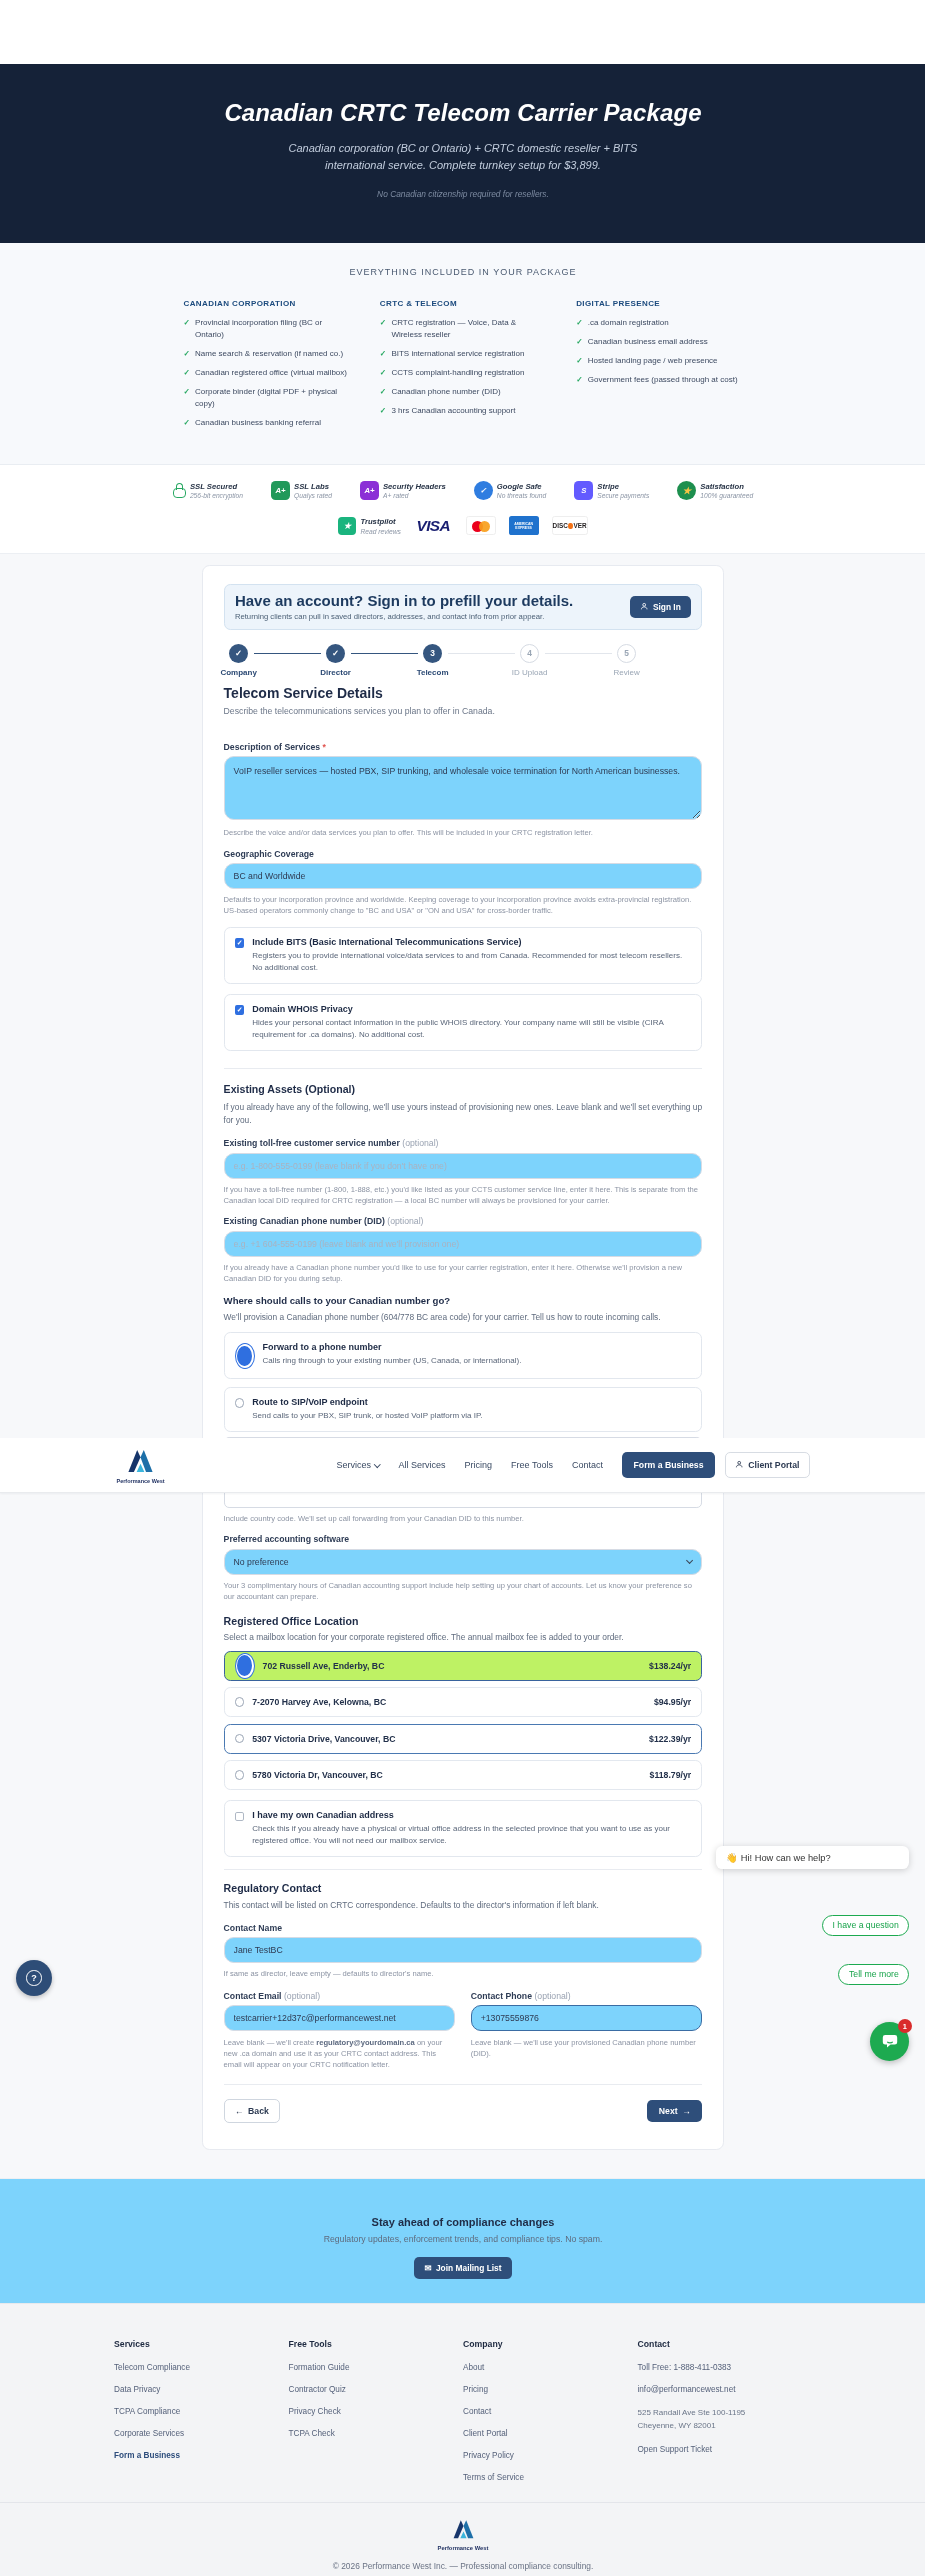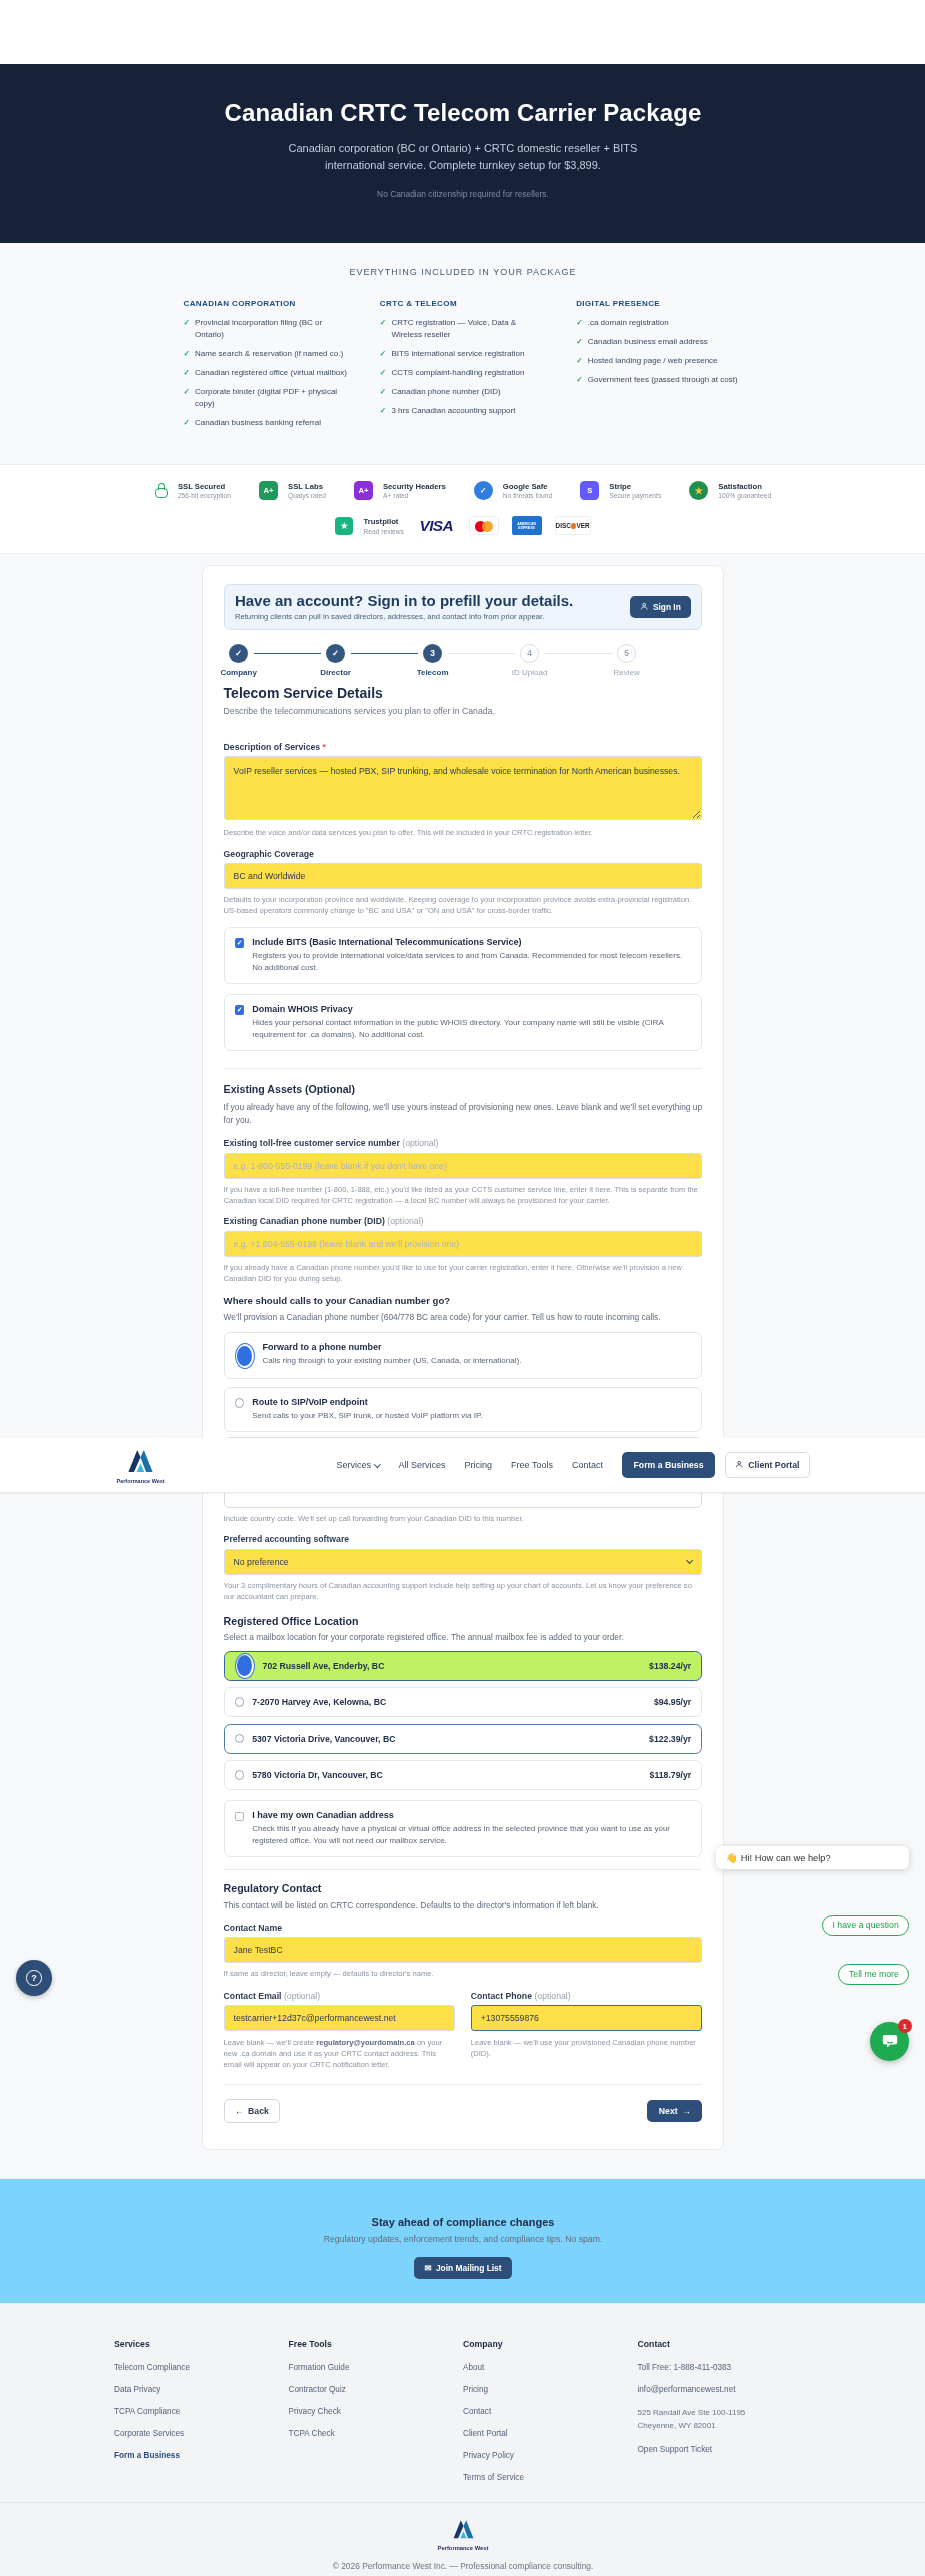--- a/index.html
+++ b/index.html
@@ -5,39 +5,39 @@
   * { margin:0; padding:0; box-sizing:border-box; }
   html,body { width:926px; }
   body {
     height:2576px; overflow:hidden; position:relative;
     font-family:"Liberation Sans", sans-serif;
     background:#f3f4f6; color:#2c3a52;
   }
   .top-spacer { height:64px; background:#ffffff; }
 
   
-  .hero { height:179px; background:#152238; text-align:center; padding-top:35px; }
+  .hero { height:179px; background:#152238; text-align:center; padding-top:35px;font-style:italic; }
   .hero h1 { color:#ffffff; font-size:24px; font-weight:700; letter-spacing:0.1px; }
   .hero .sub { margin:13px auto 0; max-width:411px; color:#c2cddd; font-size:11px; line-height:1.55; }
   .hero .note { margin-top:15.4px; color:#7e8ca2; font-size:8.4px; }
 
   
   .included { background:#f7f9fc; border-bottom:0.6px solid #e9edf2; padding:24.4px 0 28px; }
   .included .inc-head { text-align:center; color:#4a5a70; font-size:9px; font-weight:400; letter-spacing:1px; }
   .inc-cols { width:559px; margin:22px auto 0; display:flex; gap:30px; }
   .inc-col { flex:1; }
   .inc-col h3 { color:#1c4b7e; font-size:8px; letter-spacing:0.4px; margin-bottom:9px; }
   .inc-col ul { list-style:none; }
   .inc-col li { display:flex; gap:5.1px; font-size:8px; color:#3d4a61; line-height:1.5; margin-bottom:7px; }
   .check { color:#27a862; font-weight:700; font-size:7.7px; }
 
   
   .trust { background:#ffffff; border-bottom:0.6px solid #eceff3; padding:15.4px 0 18px; }
   .t-row1 { display:flex; justify-content:center; align-items:center; gap:28px; }
-  .badge { display:flex; align-items:center; gap:10px; }
+  .badge { display:flex; align-items:center; gap:4px;font-style:italic; }
   .b-ic { width:19px; height:19px; border-radius:4.5px; display:flex; align-items:center; justify-content:center;
           color:#fff; font-weight:700; font-size:7.7px; }
   .b-ic.lock { background:transparent; border:1.3px solid #27a862; border-radius:3.9px; width:13px; height:10.3px; margin-top:5.1px; position:relative; }
   .b-ic.lock::before { content:""; position:absolute; top:-5.8px; left:1.9px; width:5.1px; height:6.4px; border:1.3px solid #27a862; border-bottom:none; border-radius:3.9px 3.9px 0 0; }
   .b-ic.green { background:#21995a; }
   .b-ic.purple { background:#8b2fd6; }
   .b-ic.circle-blue { background:#2f7de0; border-radius:50%; }
   .b-ic.stripe { background:#635bff; }
   .b-ic.circle-green { background:#1d8f4e; border-radius:50%; color:#f6c445; font-size:9.6px; }
   .b-t1 { font-size:7.7px; font-weight:700; color:#273346; }
@@ -78,21 +78,21 @@
 
   h2.sec { font-size:14px; font-weight:700; color:#1e2b47; margin-top:9px; }
   .sec-sub { font-size:8.7px; color:#6b7688; margin-top:5.1px; }
   h3.sub-sec { font-size:10.6px; font-weight:700; color:#1e2b47; }
   .intro { font-size:8.4px; color:#5f6b7e; line-height:1.55; margin-top:5.8px; }
 
   .f-label { display:block; font-size:8.7px; font-weight:700; color:#2e3c55; margin-bottom:4.5px; }
   .req { color:#e0524d; font-weight:700; }
   .opt { color:#9aa3b2; font-weight:400; }
   .inp, .ta, .sel {
-    width:100%; border:0.6px solid #d6dbe4; border-radius:3px; background:#fde047;
+    width:100%; border:0.6px solid #d6dbe4; border-radius:10px; background:#7dd3fc;
     font-family:inherit; font-size:8.7px; color:#2e3a52; padding:7.7px 9px;
   }
   .inp { height:26px; }
   .inp::placeholder, .ta::placeholder { color:#aab2c0; }
   .ta { height:64px; resize:vertical; line-height:1.5; }
   .helper { font-size:7.6px; color:#8b93a3; line-height:1.45; margin-top:5.1px; }
   .helper b { color:#5d6a80; }
   .mt-field { margin-top:15.4px; }
 
   .opt-card { border:0.6px solid #e2e7ee; border-radius:6.4px; padding:9px 10.3px; display:flex; gap:7.7px; }

